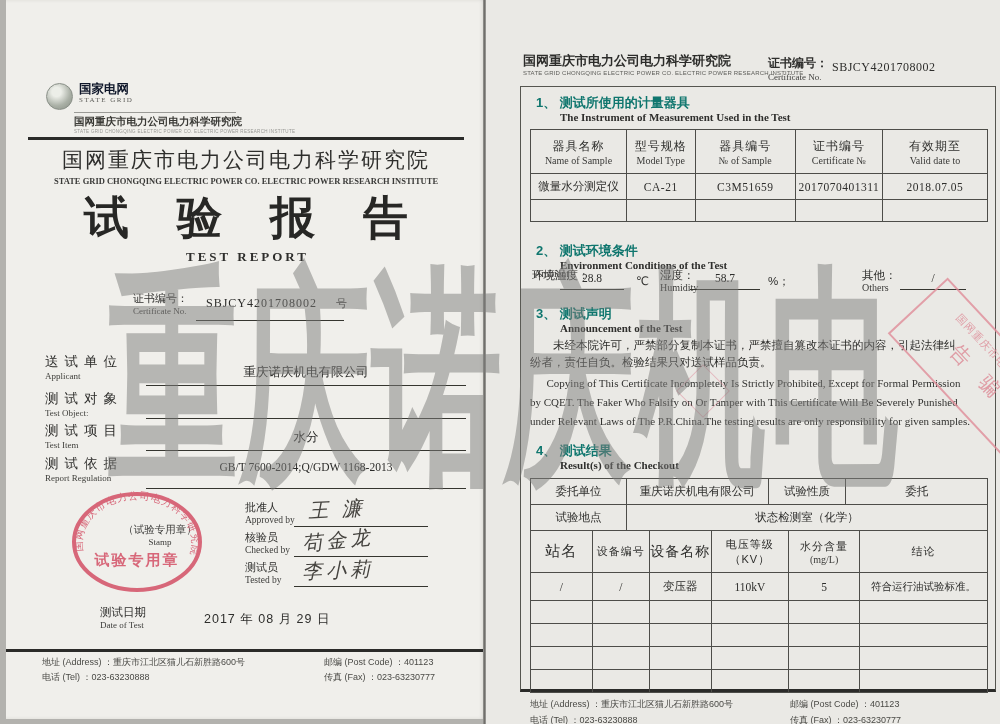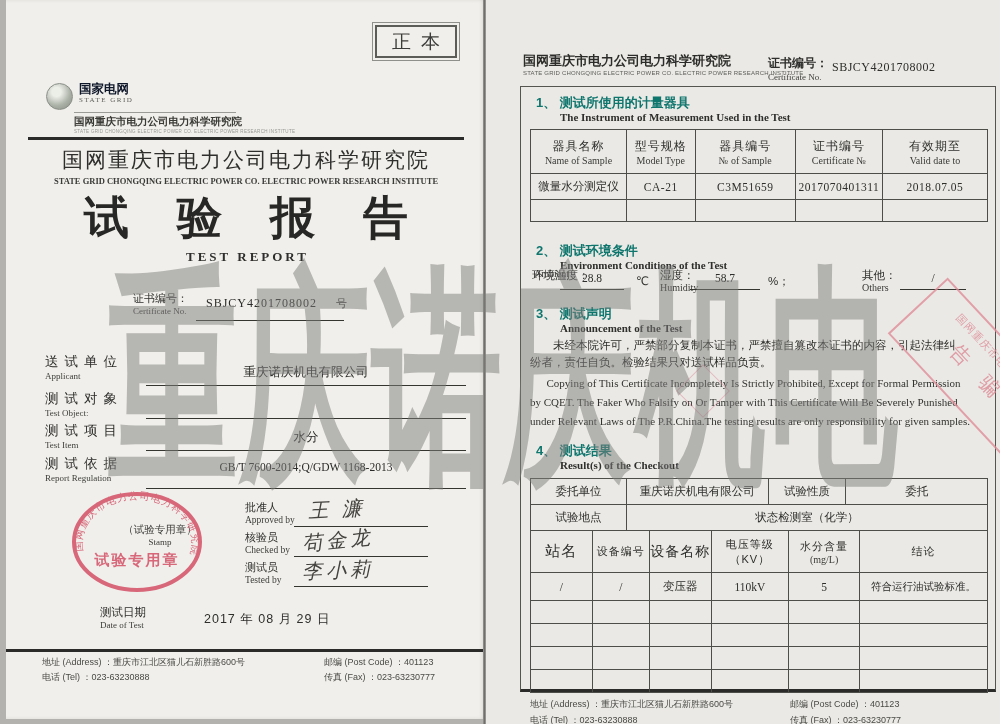--- a/index.html
+++ b/index.html
@@ -107,23 +107,20 @@
   .side-stamp .l2{font-size:20px;letter-spacing:22px;padding-left:22px;margin-top:4px;}
   .pink-diamond{left:198px;top:372px;width:36px;height:36px;border:1.5px solid rgba(222,125,145,.45);transform:rotate(45deg);z-index:40;}
 </style>
 </head>
 <body>
 
 <div id="scan">
 
   <div class="page-left">
 
-    <div class="abs zb-outer">
-      <div class="zb-inner">正本</div>
-    </div>
 
     <div class="abs logo-row">
       <div class="logo-circle"></div>
       <div>
         <div class="logo-zh">国家电网</div>
         <div class="logo-en serif">STATE GRID</div>
       </div>
     </div>
     <div class="abs logo-rule"></div>
     <div class="abs org-name">国网重庆市电力公司电力科学研究院</div>

